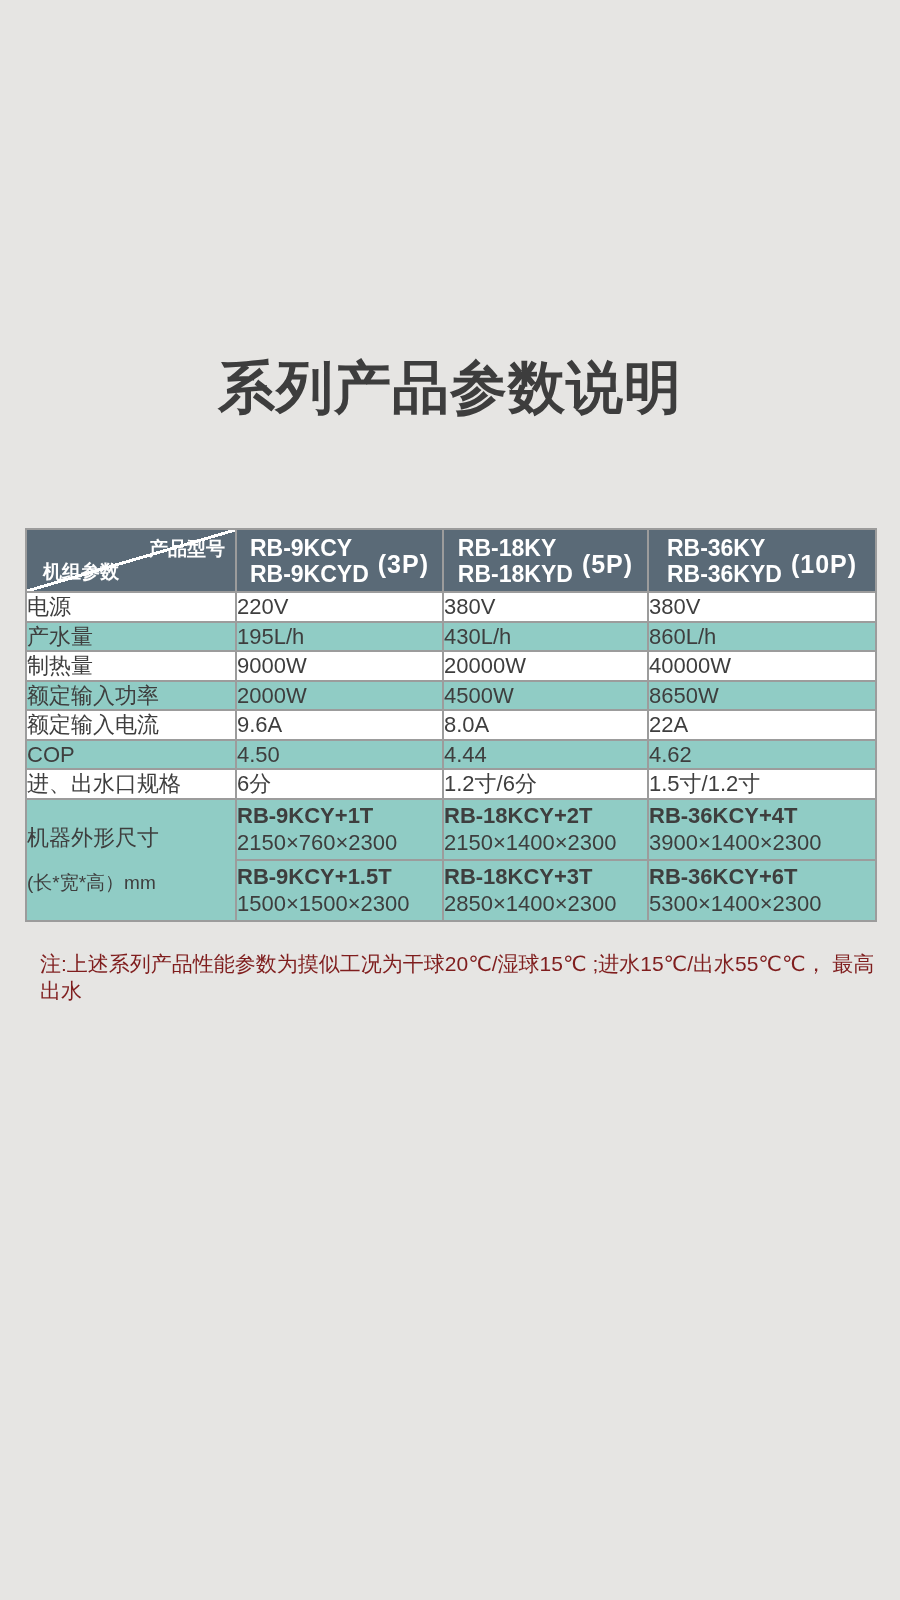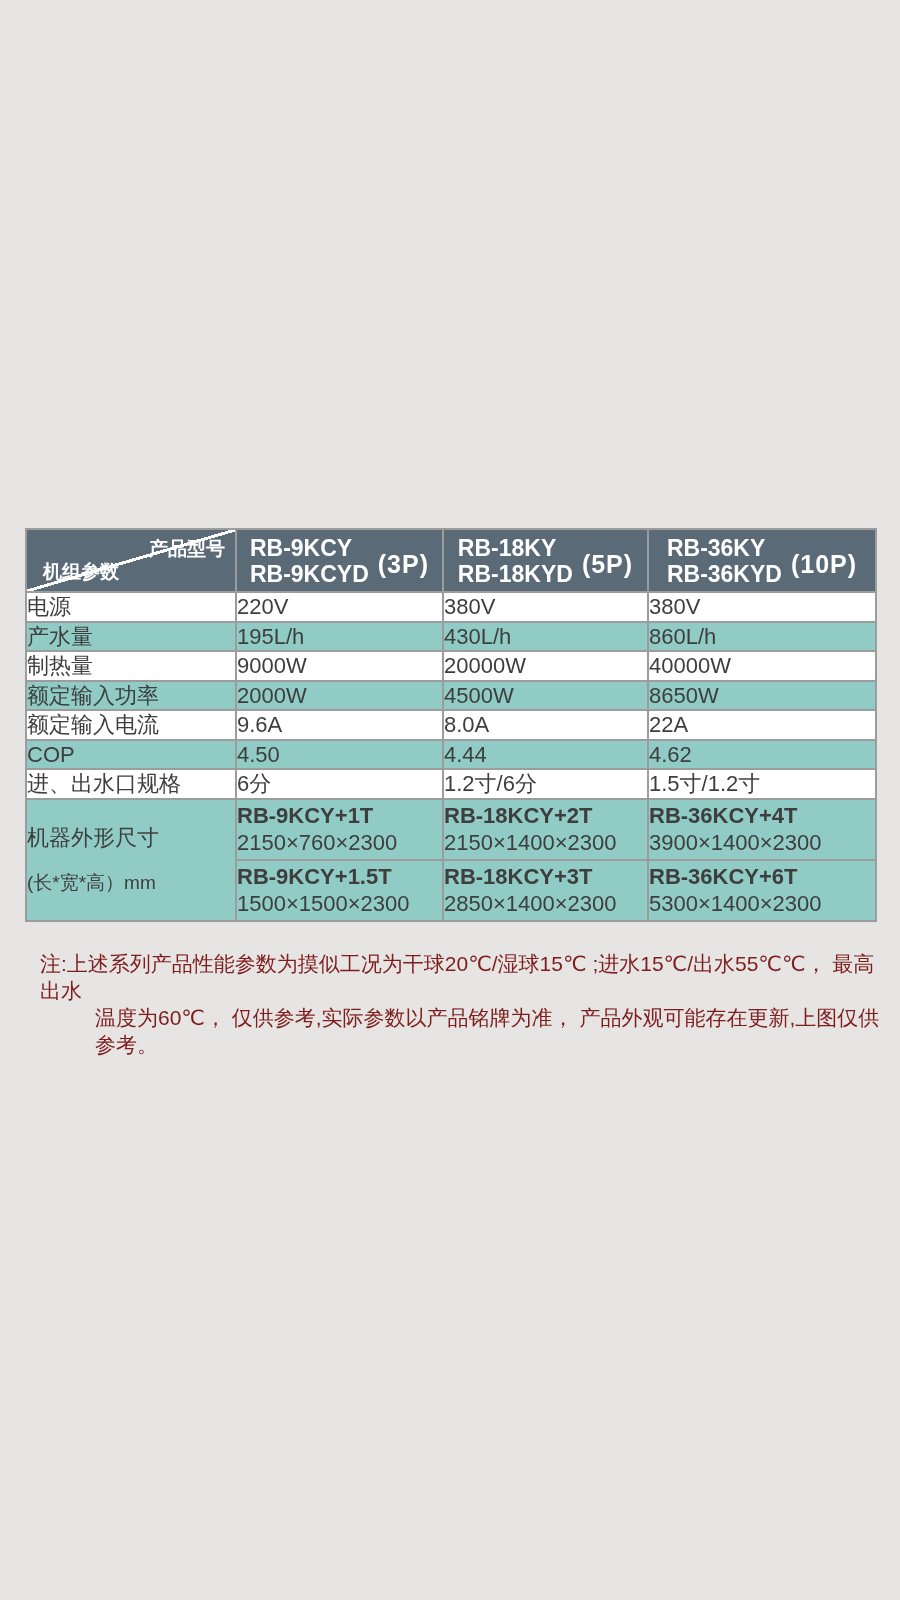--- a/index.html
+++ b/index.html
@@ -95,20 +95,21 @@
     font-size:21px;color:#7f1d1d;line-height:27px;
   }
   .note-line1{padding-left:15px;}
   .note-line2{padding-left:70px;}
 </style>
 </head>
 <body>
 
 <div class="page">
 
+  <h1 class="title">系列产品参数说明</h1>
 
   <table class="spec-table">
     <colgroup>
       <col class="col-label">
         <col class="col-a">
         <col class="col-b">
         <col class="col-c">
     </colgroup>
 
     <tbody>
@@ -219,16 +220,15 @@
       <td>
         <span class="dim-model">RB-36KCY+6T</span>
         <span class="dim-size">5300×1400×2300</span>
       </td>
     </tr>
   </tbody>
     </table>
 
   <div class="note">
     <div class="note-line1">注:上述系列产品性能参数为摸似工况为干球20℃/湿球15℃ ;进水15℃/出水55℃℃， 最高出水</div>
-    <div class="note-line2">温度为60℃， 仅供参考,实际参数以产品铭牌为准， 产品外观可能存在更新,上图仅供参考。</div>
   </div>
 
 </div>
 
 </body></html>

